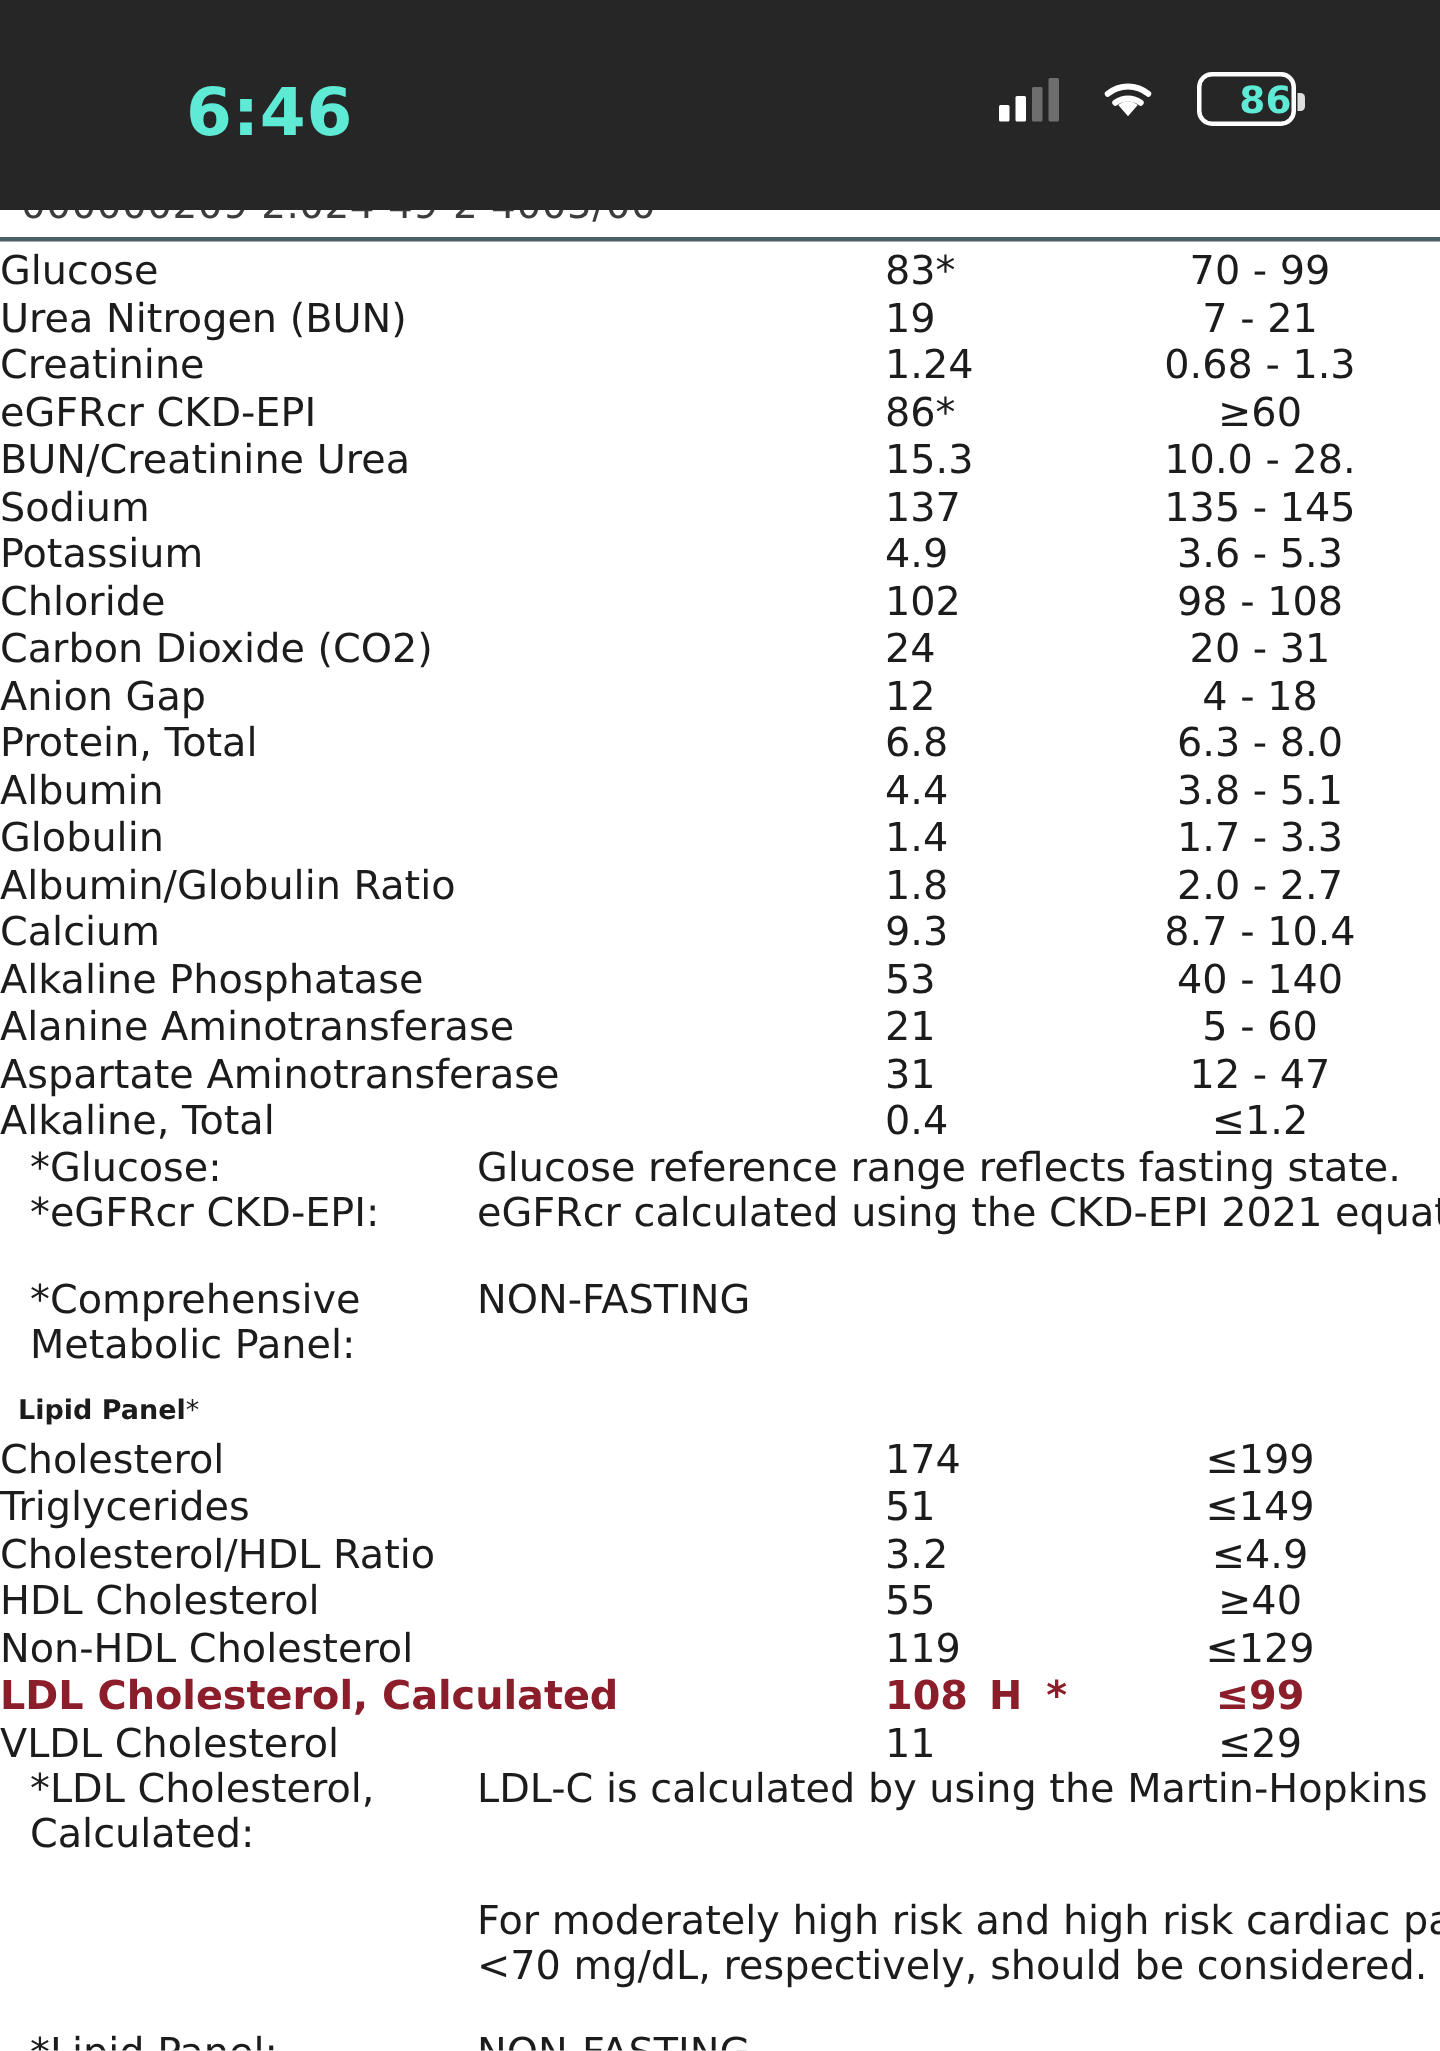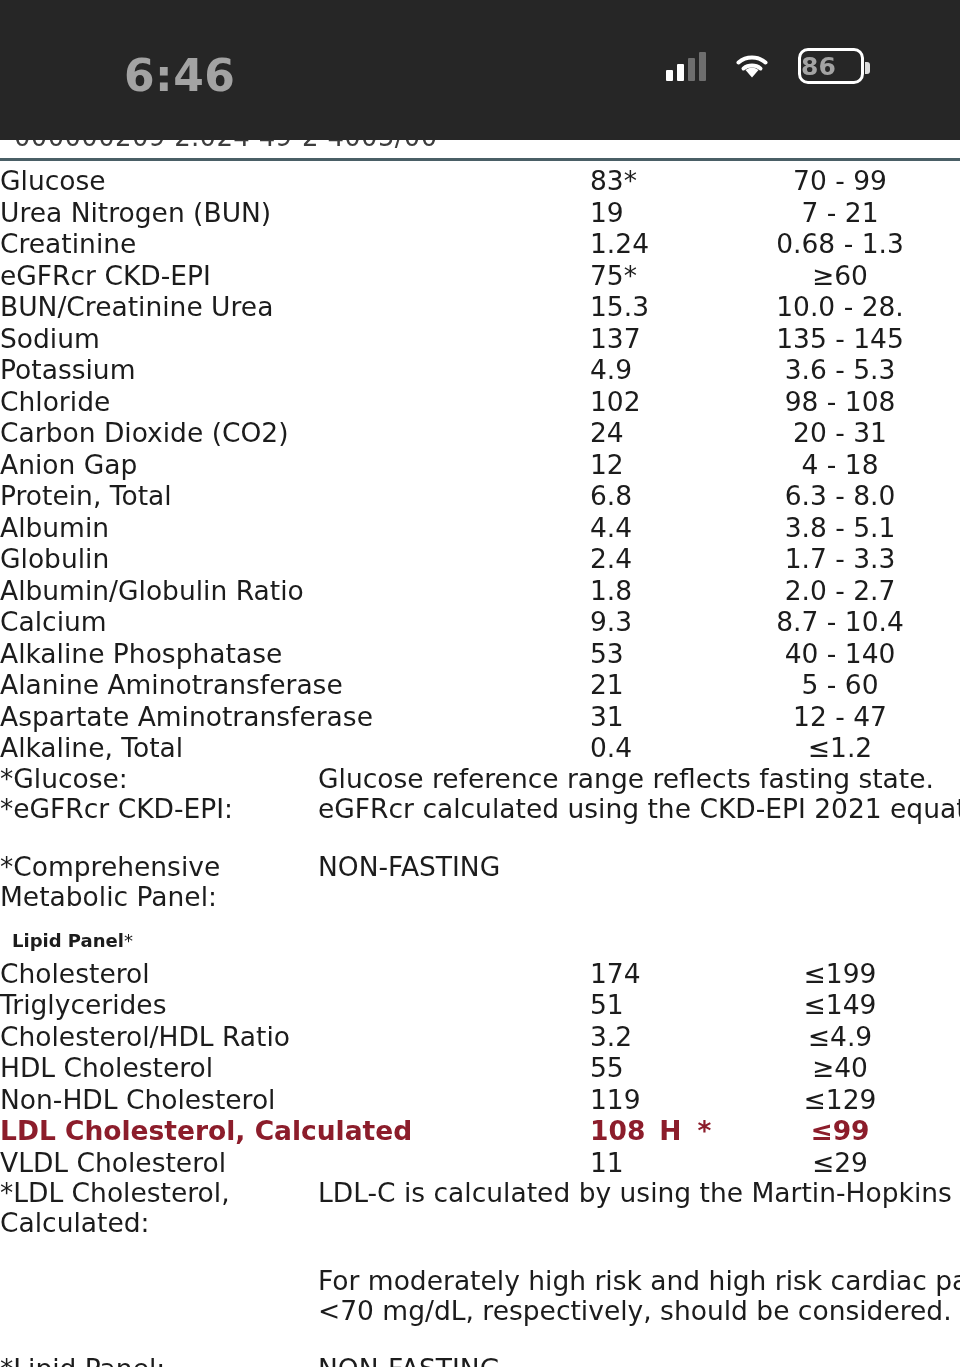--- a/index.html
+++ b/index.html
@@ -13,21 +13,21 @@
     overflow: hidden;
     font-family: "DejaVu Sans", "Liberation Sans", sans-serif;
     color: #1c1c1c;
   }
 
   
   .statusbar {
     height: 140px;
     background: #262626;
     position: relative;
-    color: #a3a3a3;
+    color: #5eead4;
   }
   .statusbar .clock {
     position: absolute;
     left: 124px;
     top: 50px;
     font-size: 44px;
     font-weight: bold;
     letter-spacing: 0.5px;
   }
   .statusbar .right {
@@ -64,21 +64,21 @@
 
   .battery {
     position: relative;
     width: 66px;
     height: 36px;
     border: 3px solid #ffffff;
     border-radius: 10px;
     box-sizing: border-box;
     display: flex;
     align-items: center;
-    justify-content: flex-start;
+    justify-content: flex-end;
     font-size: 25px;
     font-weight: bold;
     line-height: 1;
   }
   .battery::after {
     content: "";
     position: absolute;
     right: -9px;
     top: 11px;
     width: 5px;
@@ -144,21 +144,21 @@
 
   
   .note {
     display: flex;
     font-size: 26.5px;
     line-height: 30px;
   }
   .note .lbl {
     width: 318px;
     flex: 0 0 318px;
-    padding-left: 0;
+    padding-left: 20px;
     box-sizing: border-box;
     white-space: pre-line;
   }
   .note .txt {
     flex: 1;
     white-space: pre;
     overflow: hidden;
   }
   .gap { height: 28px; }
   .gap-sm { height: 12px; }
@@ -215,21 +215,21 @@
         <td class="value">19</td>
         <td class="range">7 - 21</td>
       </tr>
       <tr>
         <td class="name">Creatinine</td>
         <td class="value">1.24</td>
         <td class="range">0.68 - 1.3</td>
       </tr>
       <tr>
         <td class="name">eGFRcr CKD-EPI</td>
-        <td class="value">75*</td>
+        <td class="value">86*</td>
         <td class="range">≥60</td>
       </tr>
       <tr>
         <td class="name">BUN/Creatinine Urea</td>
         <td class="value">15.3</td>
         <td class="range">10.0 - 28.</td>
       </tr>
       <tr>
         <td class="name">Sodium</td>
         <td class="value">137</td>
@@ -260,21 +260,21 @@
         <td class="value">6.8</td>
         <td class="range">6.3 - 8.0</td>
       </tr>
       <tr>
         <td class="name">Albumin</td>
         <td class="value">4.4</td>
         <td class="range">3.8 - 5.1</td>
       </tr>
       <tr>
         <td class="name">Globulin</td>
-        <td class="value">2.4</td>
+        <td class="value">1.4</td>
         <td class="range">1.7 - 3.3</td>
       </tr>
       <tr>
         <td class="name">Albumin/Globulin Ratio</td>
         <td class="value">1.8</td>
         <td class="range">2.0 - 2.7</td>
       </tr>
       <tr>
         <td class="name">Calcium</td>
         <td class="value">9.3</td>

